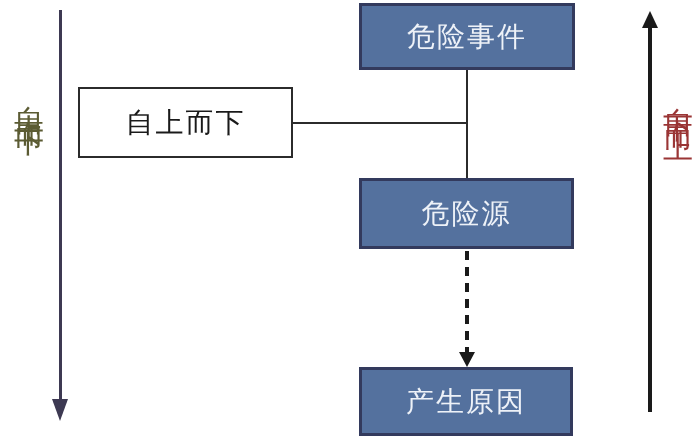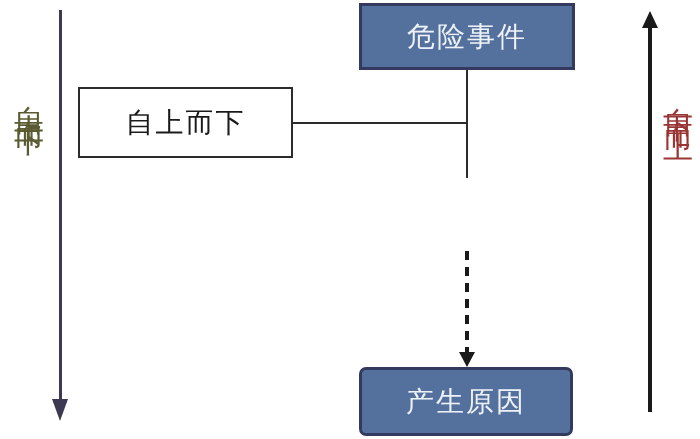--- a/index.html
+++ b/index.html
@@ -28,21 +28,21 @@
     color: #eef2f8;
   }
   .node.white {
     background: #ffffff;
     border: 2px solid #2b2b2b;
     color: #1a1a1a;
   }
   .node-hazard-event { left: 359px; top: 3px;   width: 216px; height: 67px; }
   .node-task         { left: 78px;  top: 87px;  width: 215px; height: 71px; }
   .node-hazard-source{ left: 359px; top: 178px; width: 215px; height: 71px; }
-  .node-cause        { left: 359px; top: 367px; width: 214px; height: 69px; border-radius: 7px; }
+  .node-cause        { left: 359px; top: 367px; width: 214px; height: 69px; }
 
   
   .connector { position: absolute; background: #2b2b2b; }
   .connector-vert  { left: 466px; top: 70px;  width: 2px;   height: 108px; }
   .connector-horiz { left: 293px; top: 122px; width: 174px; height: 2px; }
 
   
   .dashed-line {
     position: absolute;
     left: 465px; top: 251px;
@@ -120,18 +120,21 @@
   <div class="arrowhead head-dashed-down"></div>
 
   <div class="node blue node-hazard-event">
     <span>危险事件</span>
   </div>
 
   <div class="node white node-task">
     <span>自上而下</span>
   </div>
 
+  <div class="node blue node-hazard-source">
+    <span>危险源</span>
+  </div>
 
   <div class="node blue node-cause">
     <span>产生原因</span>
   </div>
 
 </div>
 
 </body></html>

